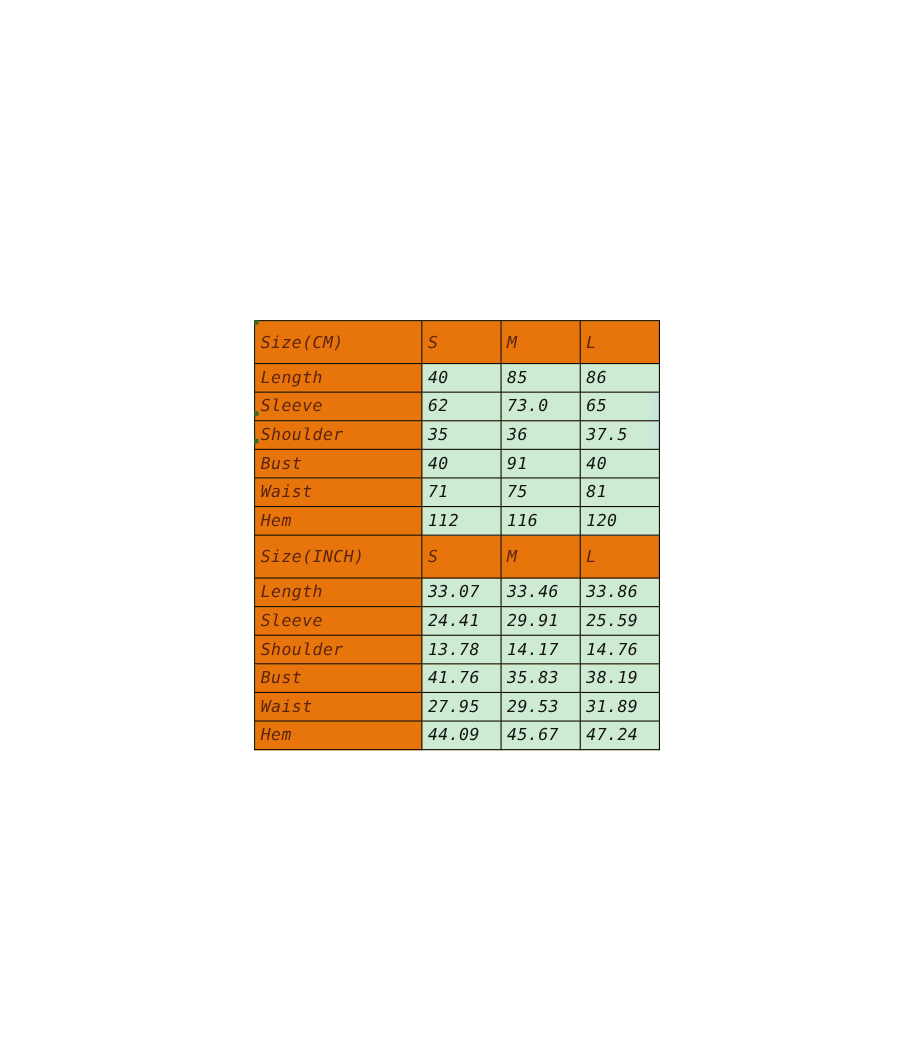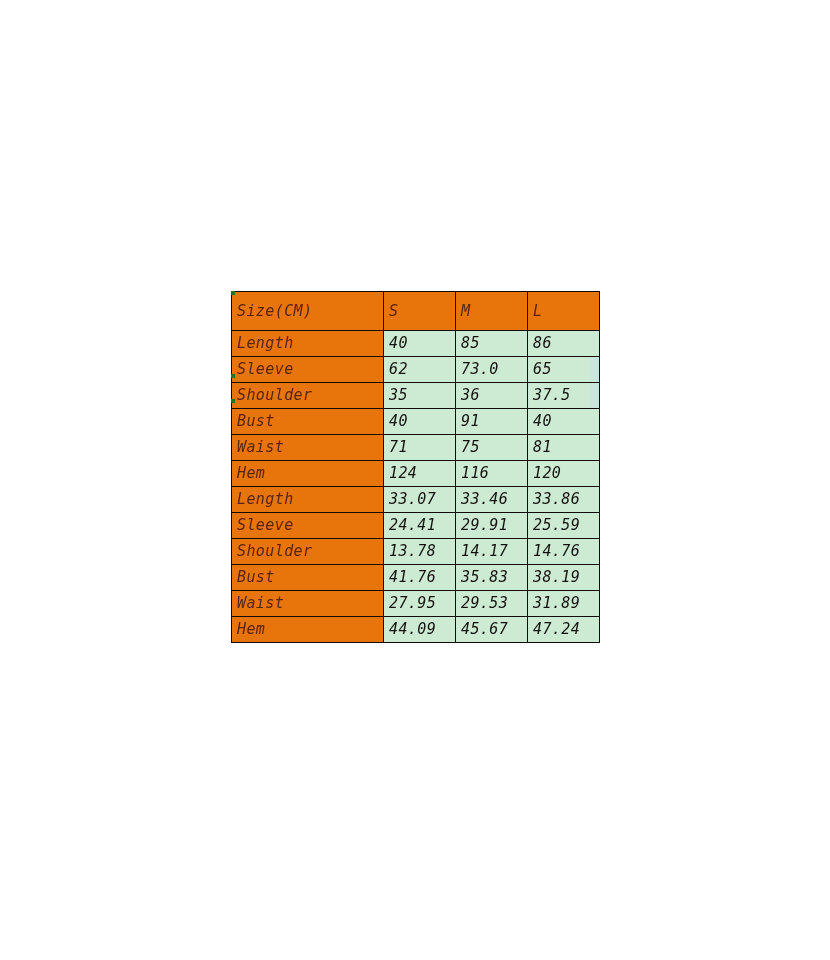--- a/index.html
+++ b/index.html
@@ -138,25 +138,31 @@
 
       <tr>
         <td class="label-cell">Waist</td>
         <td class="value-cell">71</td>
         <td class="value-cell">75</td>
         <td class="value-cell">81</td>
       </tr>
 
       <tr>
         <td class="label-cell">Hem</td>
-        <td class="value-cell">124</td>
+        <td class="value-cell">112</td>
         <td class="value-cell">116</td>
         <td class="value-cell">120</td>
       </tr>
 
+      <tr class="header-row">
+        <td>Size(INCH)</td>
+        <td>S</td>
+        <td>M</td>
+        <td>L</td>
+      </tr>
 
       <tr>
         <td class="label-cell">Length</td>
         <td class="value-cell">33.07</td>
         <td class="value-cell">33.46</td>
         <td class="value-cell">33.86</td>
       </tr>
 
       <tr>
         <td class="label-cell">Sleeve</td>

